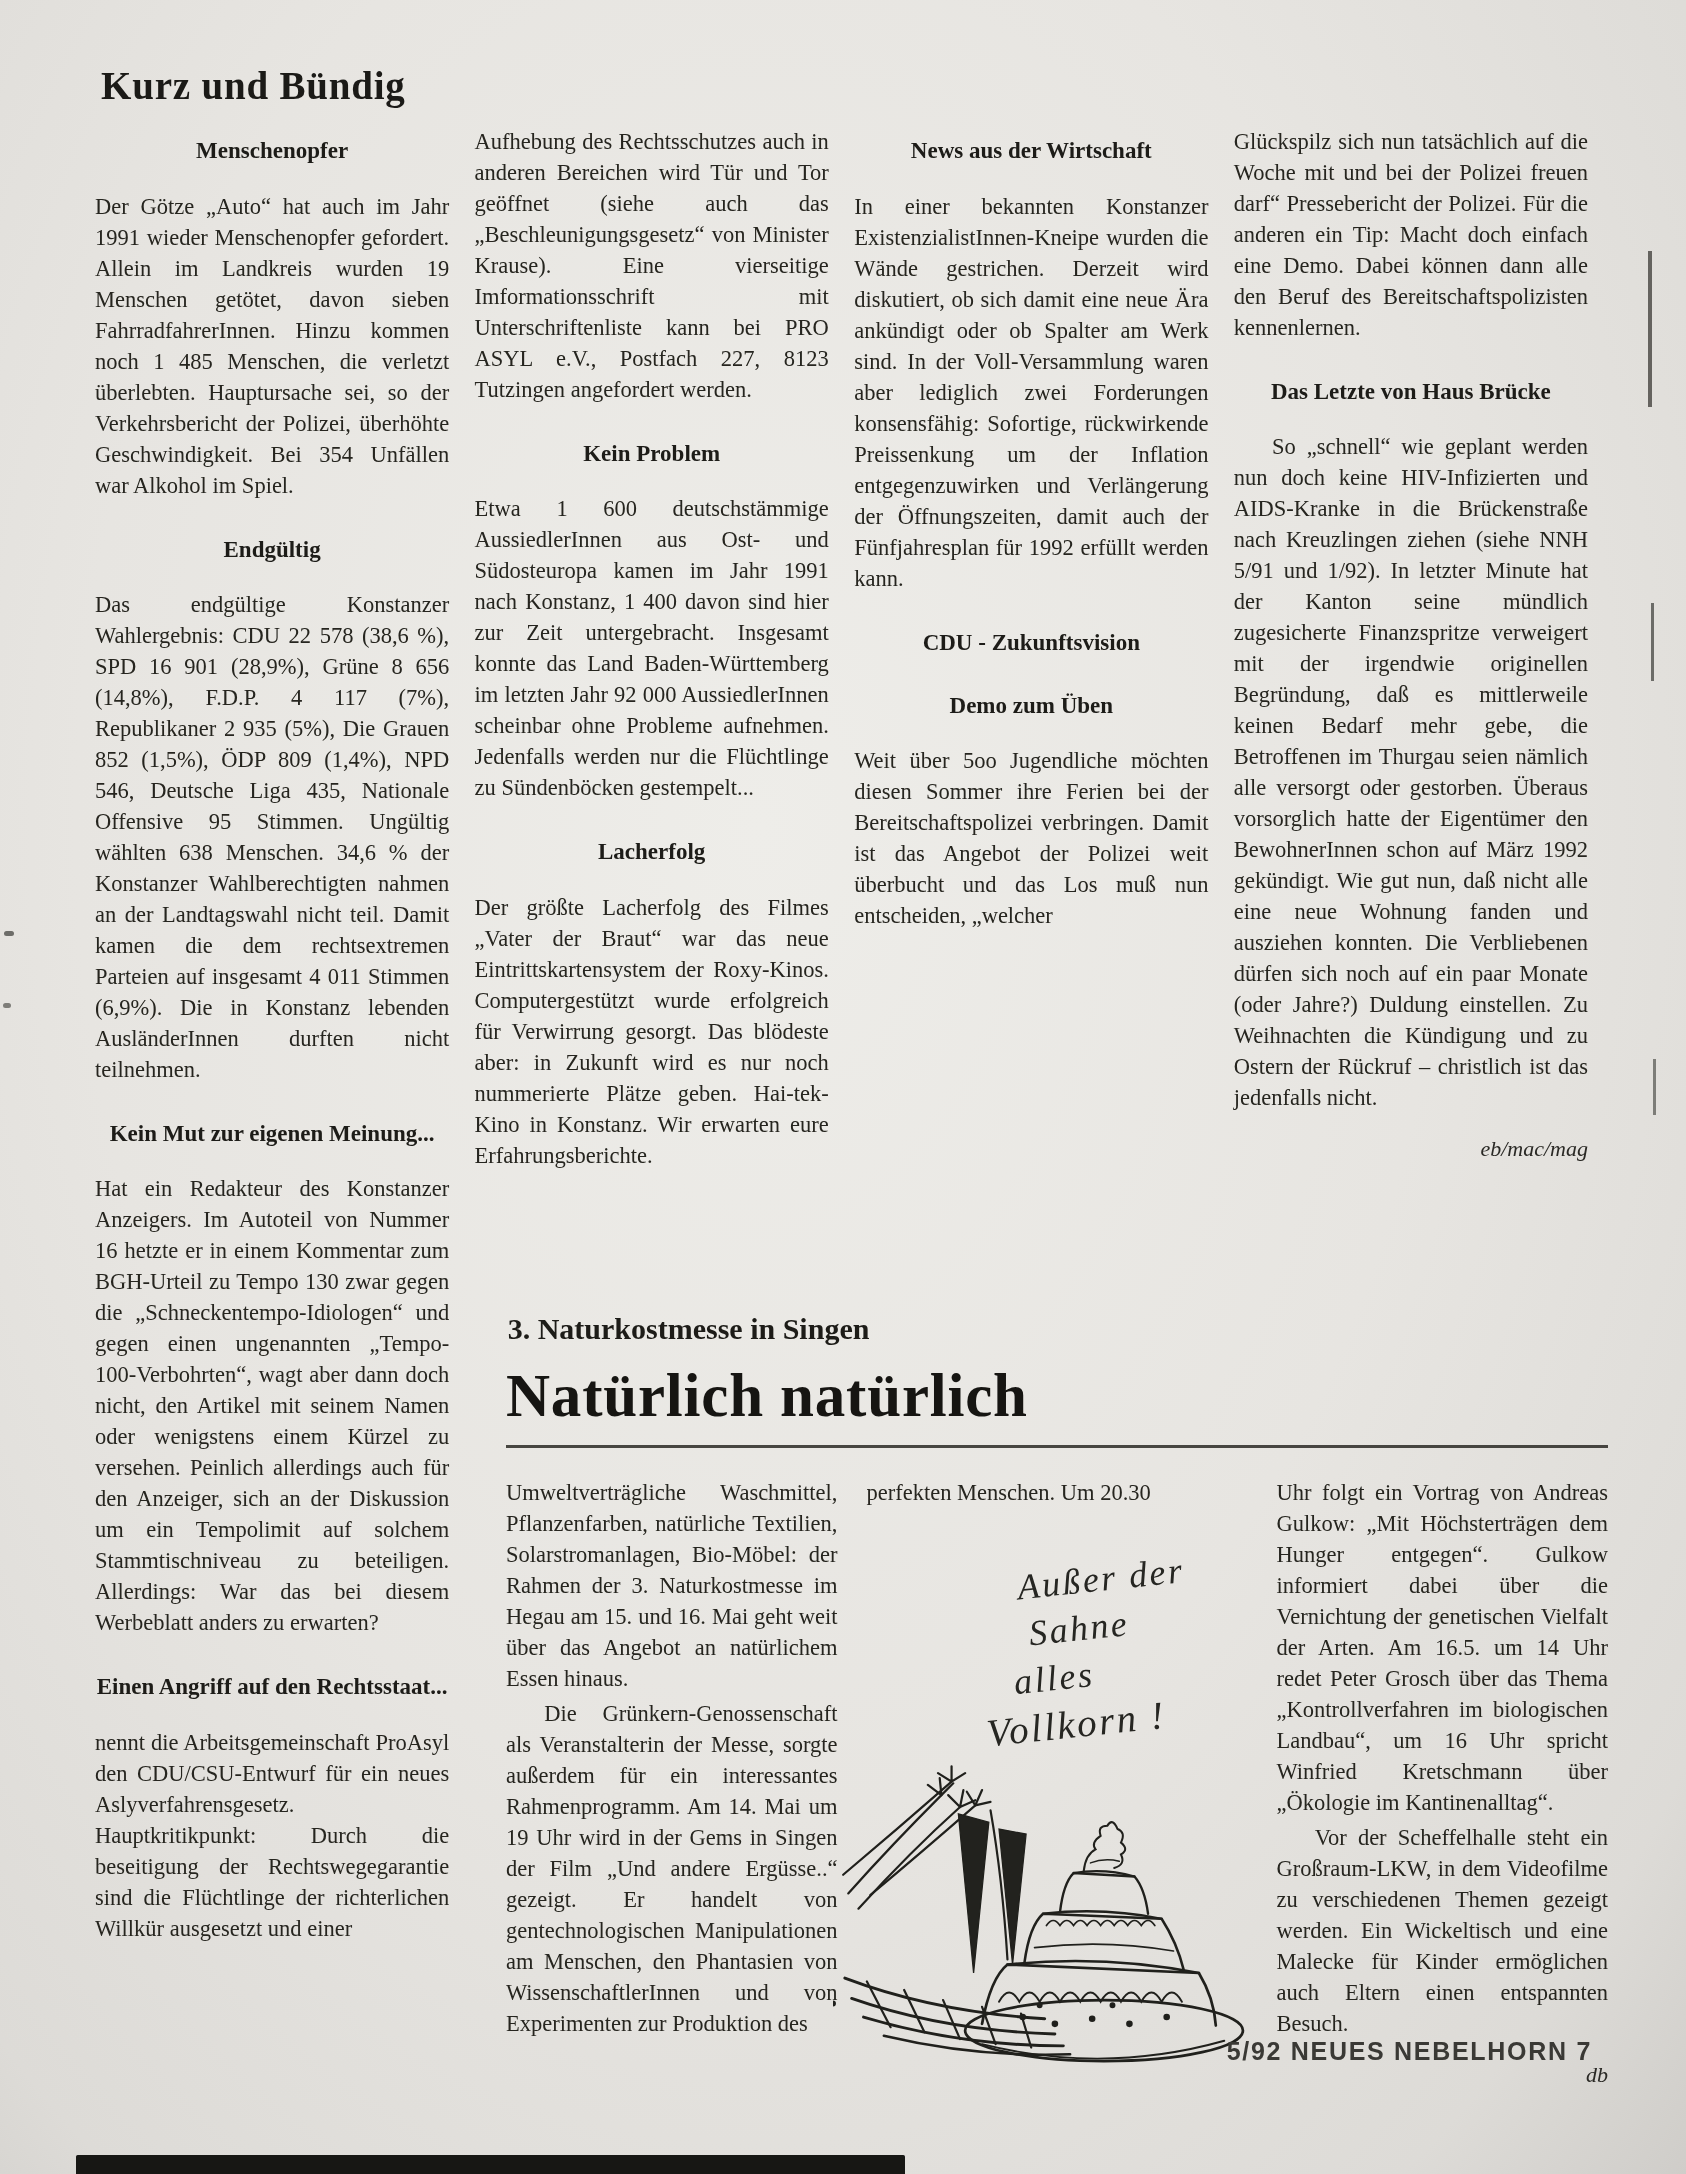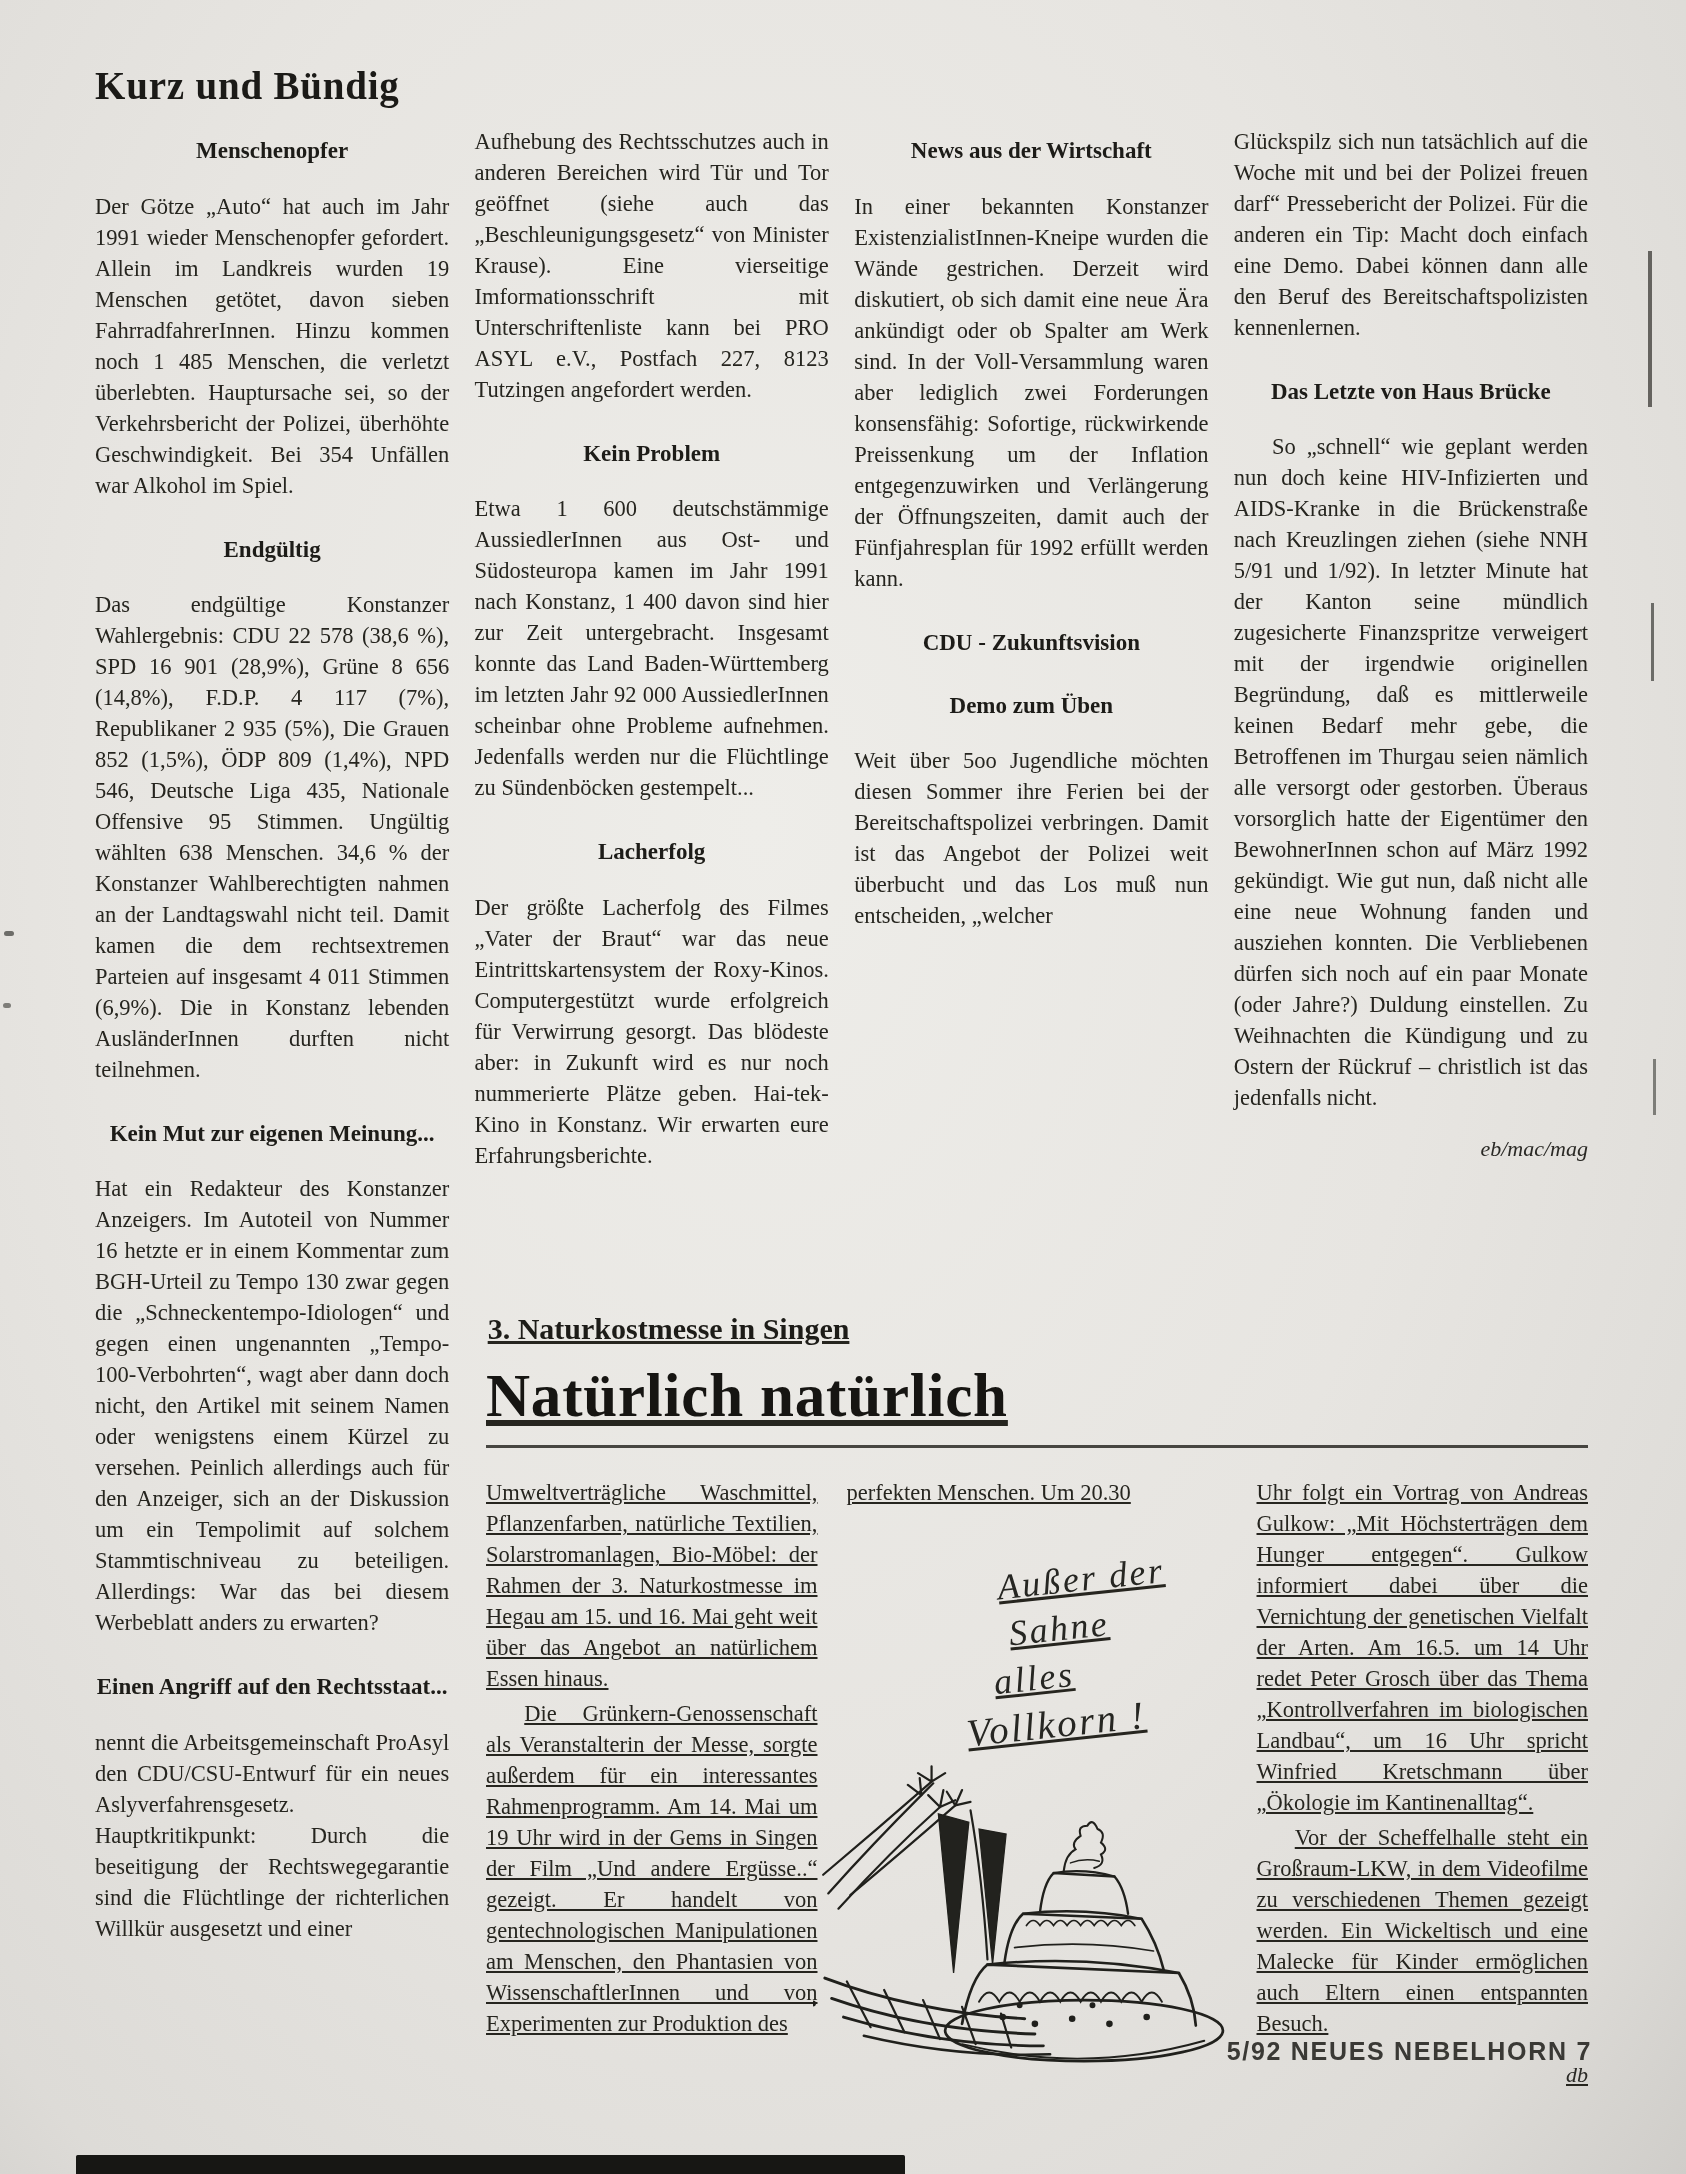--- a/index.html
+++ b/index.html
@@ -1,30 +1,30 @@
 <!DOCTYPE html>
 <html style="font-size:13.6px"><head>
 <meta charset="utf-8">
 <style>
   html,body{margin:0;padding:0;background:#b2b0ac;}
   .page{
     position:relative;width:1687px;height:2175px;overflow:hidden;
     background:radial-gradient(ellipse at 45% 38%, #eeede9 0%, #e7e5e1 52%, #dddbd7 86%, #cfcdc9 100%);
     font-family:"Liberation Serif","DejaVu Serif",serif;color:#26251f;
   }
-  .masthead{position:absolute;left:95px;top:63px;font-size:39px;font-weight:bold;letter-spacing:0.8px;color:#1b1a17;}
+  .masthead{position:absolute;left:101px;top:63px;font-size:39px;font-weight:bold;letter-spacing:0.8px;color:#1b1a17;}
   .topgrid{position:absolute;left:95px;top:126px;width:1493px;display:grid;grid-template-columns:repeat(4,1fr);column-gap:25.4px;align-items:start;}
   .col{font-size:22.5px;line-height:31px;text-align:justify;}
   .col p{margin:0 0 1.7px 0;}
   .sec-h{font-weight:bold;text-align:center;font-size:23px;margin:34px 0 25.4px 0;line-height:29px;color:#1d1c18;}
   .sec-h.first{margin-top:10.2px;}
   .indent{text-indent:1.7em;}
   .sig{font-style:italic;text-align:right;font-size:22px;margin-top:20px;color:#2a2925;}
   
-  .feature{position:absolute;left:486px;top:1312px;width:1102px;text-decoration:underline;}
+  .feature{position:absolute;left:506px;top:1312px;width:1102px;}
   .kicker{font-size:30px;font-weight:bold;color:#1d1c18;margin:0 0 15.3px 1.7px;}
   .headline{font-size:61px;font-weight:bold;color:#161512;margin:0 0 13.6px 0;letter-spacing:0.8px;}
   .rule{height:3.4px;background:#2a2925;opacity:.85;margin:0 0 29px 0;}
   .featcols{display:grid;grid-template-columns:repeat(3,1fr);column-gap:29px;align-items:start;}
   .featcols .col p{margin-bottom:3.4px;}
   .hand{
     margin:46px 0 0 127px;transform:rotate(-6deg);
     font-style:italic;font-size:36px;line-height:47px;color:#262622;
     font-family:"Liberation Serif","DejaVu Serif",serif;letter-spacing:2.5px;
   }

